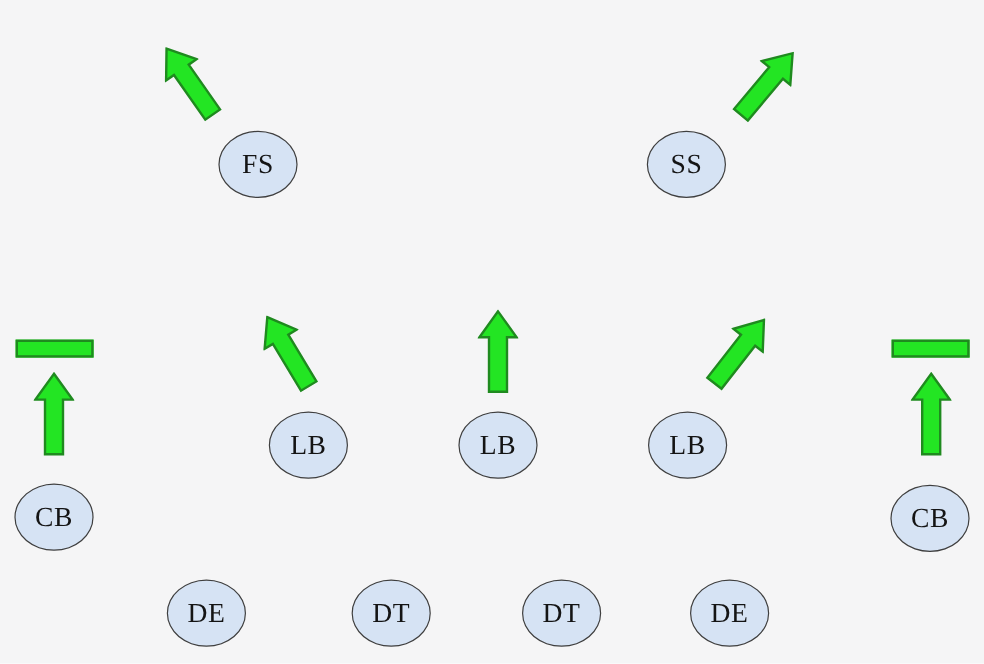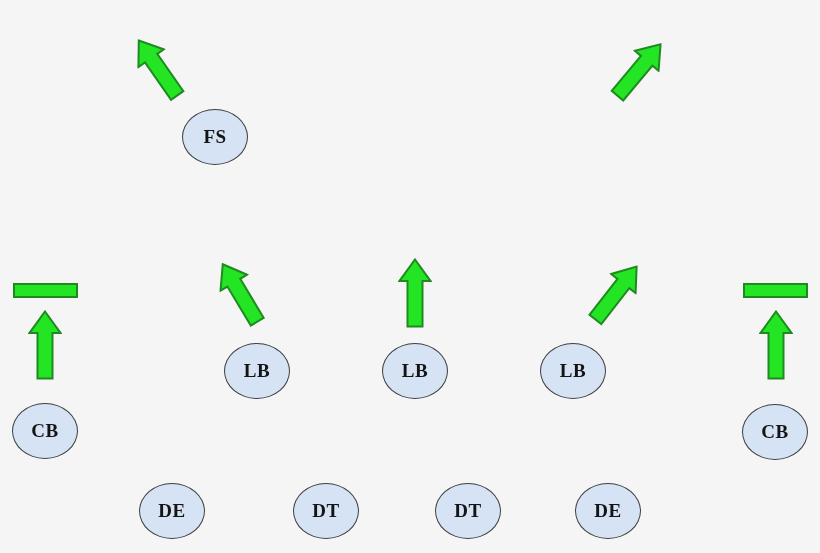--- a/index.html
+++ b/index.html
@@ -28,22 +28,22 @@
     height: 56px;
     border-radius: 50%;
     background: var(--node-fill);
     border: 1.5px solid var(--node-border);
     box-sizing: border-box;
     display: flex;
     align-items: center;
     justify-content: center;
   }
   .node .label {
-    font-weight: bold;
-    font-size: 19px;
+    font-weight: normal;
+    font-size: 23px;
     color: var(--label-text);
     letter-spacing: 0.5px;
     text-align: right;
   }
   .arrow {
     position: absolute;
     width: 34px;
     height: 70px;
   }
   .arrow svg { display: block; width: 100%; height: 100%; }
@@ -124,20 +124,23 @@
   </div>
   <div class="arrow arr-cb-right">
     <svg viewBox="0 0 34 70">
         <polygon points="17,1.5 32.5,23 24.5,23 24.5,68.5 9.5,68.5 9.5,23 1.5,23"></polygon>
       </svg>
   </div>
 
   <div class="node pos-fs">
     <span class="label">FS</span>
   </div>
+  <div class="node pos-ss">
+    <span class="label">SS</span>
+  </div>
   <div class="node pos-lb-left">
     <span class="label">LB</span>
   </div>
   <div class="node pos-lb-middle">
     <span class="label">LB</span>
   </div>
   <div class="node pos-lb-right">
     <span class="label">LB</span>
   </div>
   <div class="node pos-cb-left">

